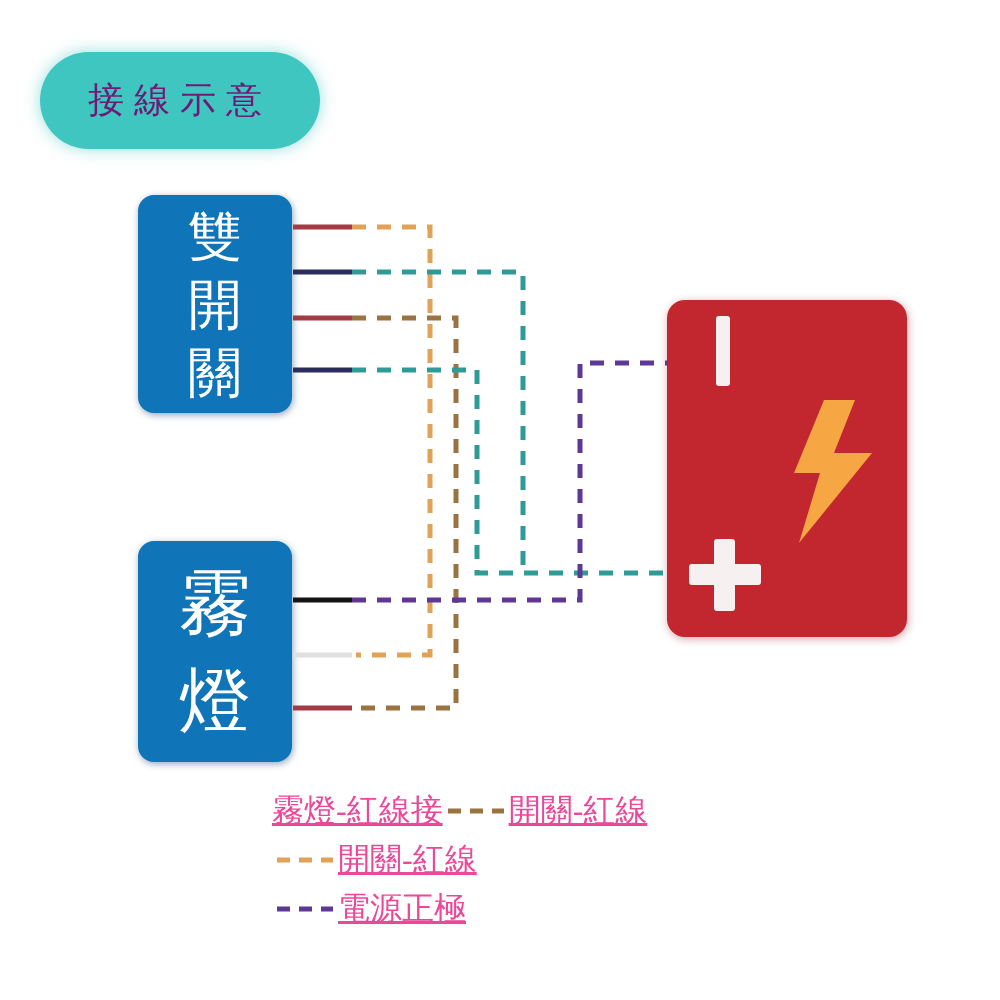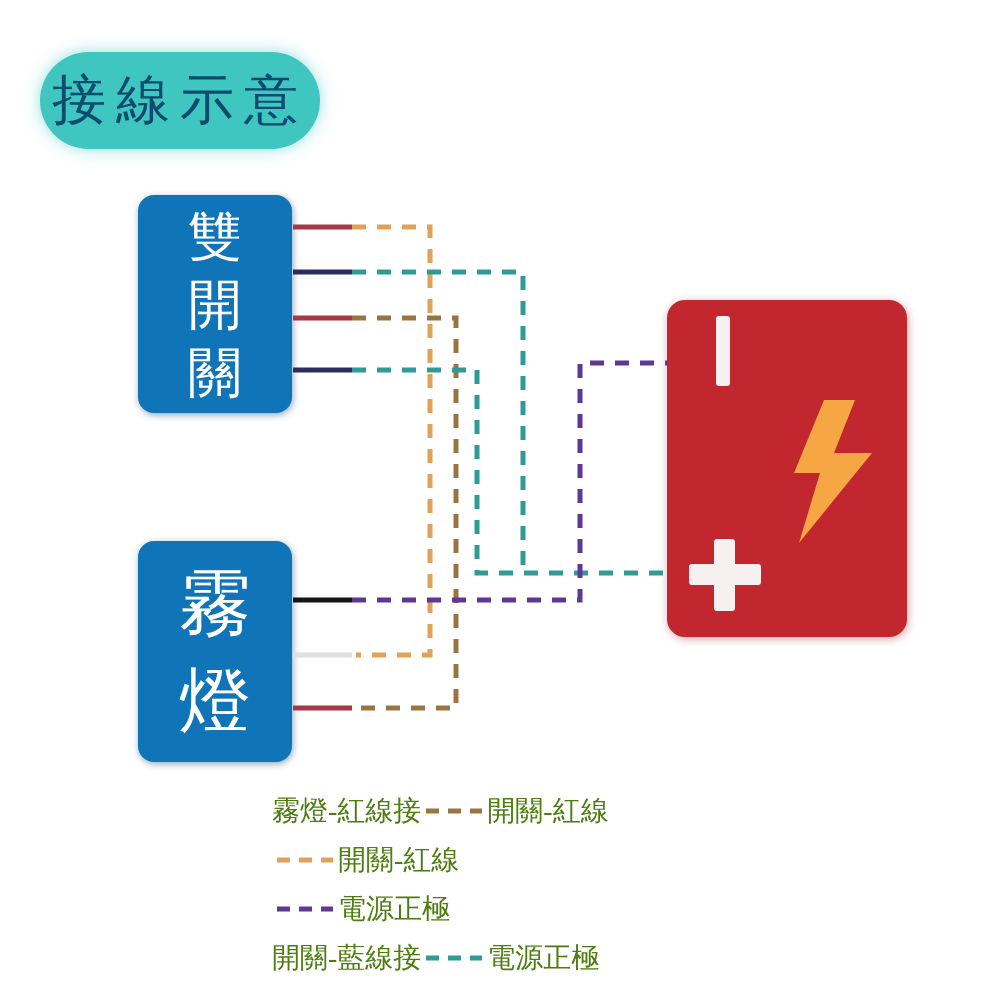--- a/index.html
+++ b/index.html
@@ -1,36 +1,36 @@
 <!DOCTYPE html>
 <html><head>
 <meta charset="utf-8">
 <style>
   html,body{margin:0;padding:0;background:#ffffff;}
   .canvas{position:relative;width:1000px;height:1000px;background:#ffffff;overflow:hidden;
           font-family:"Liberation Sans",sans-serif;}
 
   .badge{position:absolute;left:40px;top:52px;width:280px;height:97px;border-radius:49px;
          display:flex;align-items:center;justify-content:center;
-         color:#0c4a6e;font-size:54px;letter-spacing:10px;
+         color:#701a75;font-size:36px;letter-spacing:10px;
          box-shadow:0 0 16px rgba(63,198,192,.55);}
 
   .vbox{position:absolute;display:flex;flex-direction:column;align-items:center;
         justify-content:space-evenly;color:#fff;border-radius:16px;
         box-shadow:1px 2px 7px rgba(15,60,110,.45);}
   #switch-box{left:138px;top:195px;width:154px;height:218px;font-size:54px;line-height:1;}
   #fog-box{left:138px;top:541px;width:154px;height:221px;font-size:72px;line-height:1;}
 
   #power-box{position:absolute;left:667px;top:300px;width:240px;height:337px;border-radius:18px;
              box-shadow:1px 2px 8px rgba(150,30,40,.4);}
 
   #wire-layer{position:absolute;left:0;top:0;width:1000px;height:1000px;pointer-events:none;}
 
   .legend{position:absolute;left:272px;top:786px;
-          font-family:"Liberation Serif",serif;font-size:28px;color:#4d7c0f;}
+          font-family:"Liberation Serif",serif;font-size:32px;color:#ec4899;text-decoration:underline;}
   .legend-row{display:flex;align-items:center;height:49px;white-space:nowrap;}
   .legend-dash{margin:0 5px;flex:0 0 auto;}
 </style>
 </head>
 <body>
 
 <div class="canvas">
 
   <div class="badge" style="background-color: rgb(63, 198, 192);">
     <span>接線示意</span>
@@ -85,22 +85,15 @@
         <line x1="0" y1="4" x2="56" y2="4" stroke-width="5" stroke-dasharray="13 9" style="stroke: rgb(223, 162, 88);"></line>
       </svg>
       <span>開關-紅線</span>
     </div>
     <div class="legend-row">
       <svg class="legend-dash" width="56" height="8">
         <line x1="0" y1="4" x2="56" y2="4" stroke-width="5" stroke-dasharray="13 9" style="stroke: rgb(95, 55, 148);"></line>
       </svg>
       <span>電源正極</span>
     </div>
-    <div class="legend-row">
-      <span>開關-藍線接</span>
-      <svg class="legend-dash" width="56" height="8">
-        <line x1="0" y1="4" x2="56" y2="4" stroke-width="5" stroke-dasharray="13 9" style="stroke: rgb(47, 155, 150);"></line>
-      </svg>
-      <span>電源正極</span>
-    </div>
   </div>
 
 </div>
 
 </body></html>

